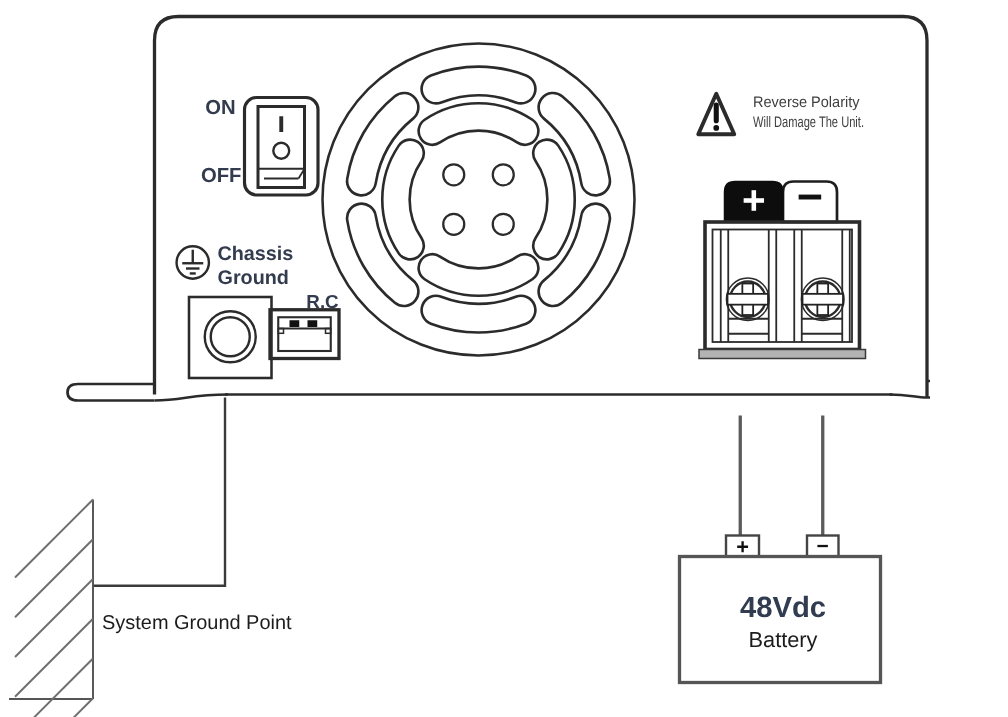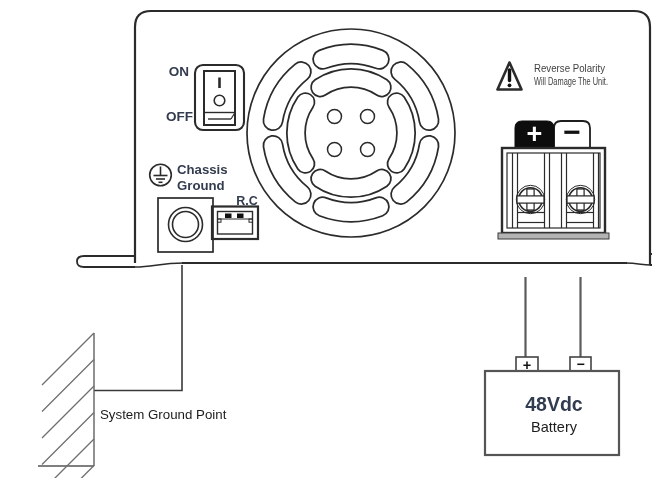--- a/index.html
+++ b/index.html
@@ -1,17 +1,17 @@
 <!DOCTYPE html>
 <html><head>
 <meta charset="utf-8">
 <style>
   html,body{margin:0;padding:0;background:#ffffff;}
   .stage{position:relative;width:620px;height:478px;background:#fff;overflow:hidden;
-         font-family:"Liberation Sans", sans-serif;margin-left:32px;}
+         font-family:"Liberation Sans", sans-serif;}
   svg{display:block}
   text{font-family:"Liberation Sans", sans-serif;}
   .t-navy{fill:#333c4e;font-weight:700;}
   .t-warn{fill:#3f3f3f;font-weight:400;}
   .t-plain{fill:#1c1c1c;font-weight:400;}
   .t-batt{fill:#323c50;font-weight:600;}
   .ln{stroke:#2b2b2b;fill:none;}
   .ln-gray{stroke:#5b5b5b;fill:none;}
 </style>
 </head>

